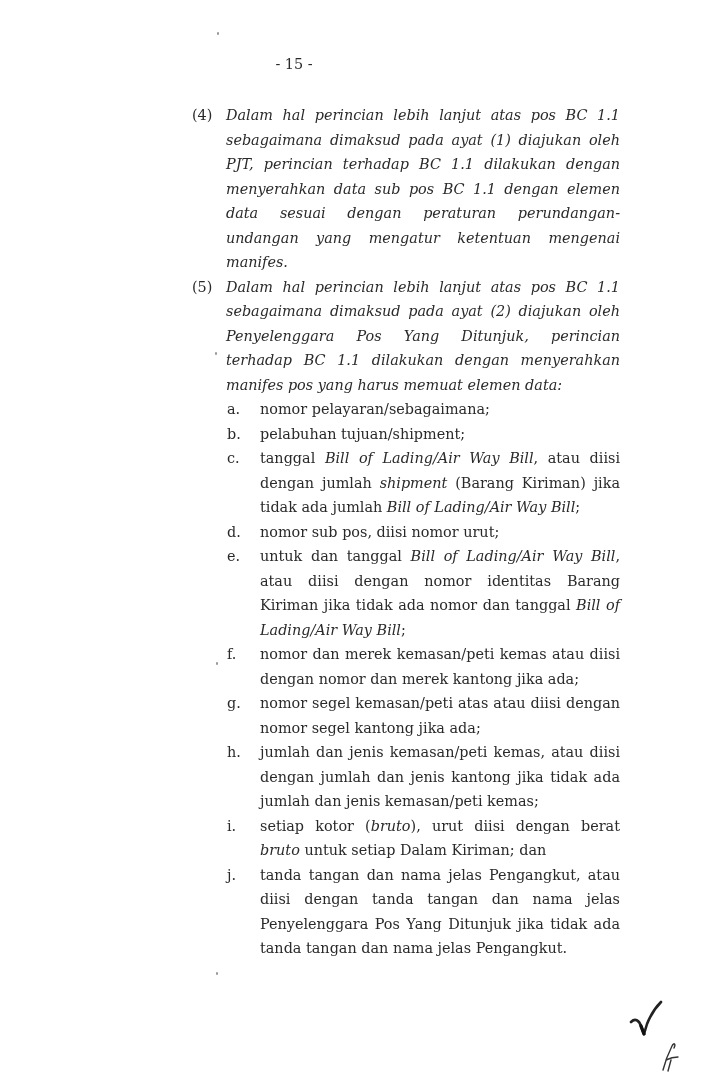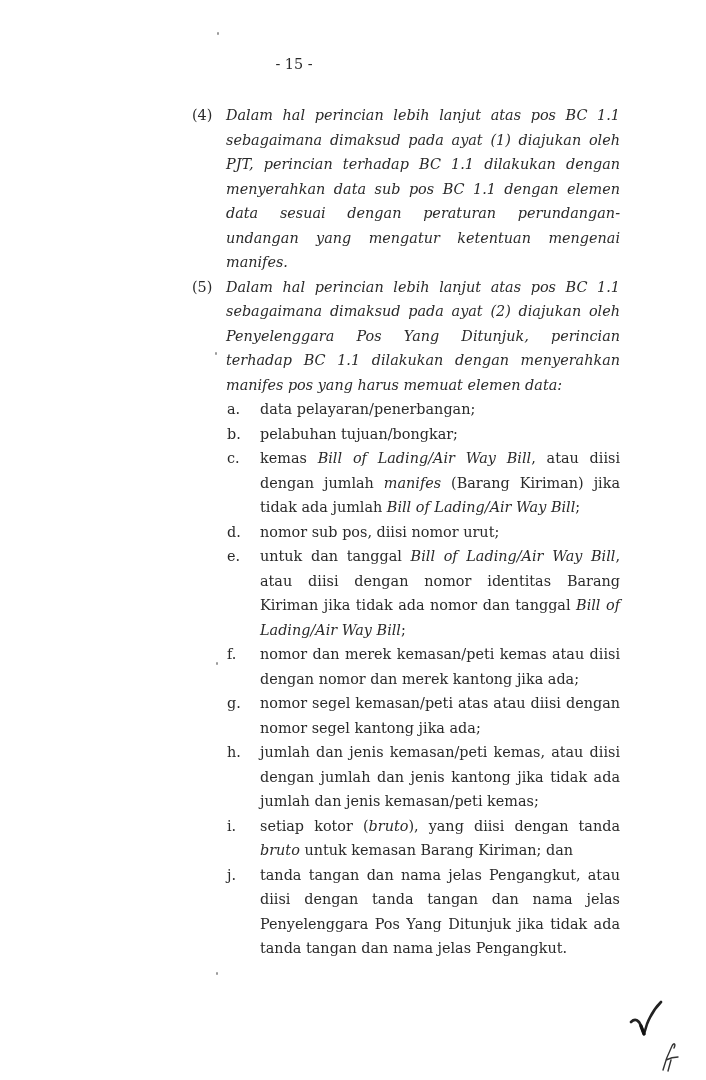--- a/index.html
+++ b/index.html
@@ -103,29 +103,29 @@
     </div>
   </div>
 
   <div class="para">
     <div class="para-num">(5)</div>
     <div class="para-body">
       <span class="para-text">Dalam hal perincian lebih lanjut atas pos BC 1.1 sebagaimana dimaksud pada ayat (2) diajukan oleh Penyelenggara Pos Yang Ditunjuk, perincian terhadap BC 1.1 dilakukan dengan menyerahkan manifes pos yang harus memuat elemen data:</span>
       <ul class="items" id="items-list">
           <li class="item">
             <span class="item-letter">a.</span>
-            <span class="item-text"><span>data pelayaran/penerbangan;</span></span>
+            <span class="item-text"><span>nomor pelayaran/sebagaimana;</span></span>
           </li>
           <li class="item">
             <span class="item-letter">b.</span>
-            <span class="item-text"><span>pelabuhan tujuan/bongkar;</span></span>
+            <span class="item-text"><span>pelabuhan tujuan/shipment;</span></span>
           </li>
           <li class="item">
             <span class="item-letter">c.</span>
-            <span class="item-text"><span>kemas </span><i>Bill of Lading/Air Way Bill</i><span>, atau diisi dengan jumlah </span><i>manifes</i><span> (Barang Kiriman) jika tidak ada jumlah </span><i>Bill of Lading/Air Way Bill</i><span>;</span></span>
+            <span class="item-text"><span>tanggal </span><i>Bill of Lading/Air Way Bill</i><span>, atau diisi dengan jumlah </span><i>shipment</i><span> (Barang Kiriman) jika tidak ada jumlah </span><i>Bill of Lading/Air Way Bill</i><span>;</span></span>
           </li>
           <li class="item">
             <span class="item-letter">d.</span>
             <span class="item-text"><span>nomor sub pos, diisi nomor urut;</span></span>
           </li>
           <li class="item">
             <span class="item-letter">e.</span>
             <span class="item-text"><span>untuk dan tanggal </span><i>Bill of Lading/Air Way Bill</i><span>, atau diisi dengan nomor identitas Barang Kiriman jika tidak ada nomor dan tanggal </span><i>Bill of Lading/Air Way Bill</i><span>;</span></span>
           </li>
           <li class="item">
@@ -135,21 +135,21 @@
           <li class="item">
             <span class="item-letter">g.</span>
             <span class="item-text"><span>nomor segel kemasan/peti atas atau diisi dengan nomor segel kantong jika ada;</span></span>
           </li>
           <li class="item">
             <span class="item-letter">h.</span>
             <span class="item-text"><span>jumlah dan jenis kemasan/peti kemas, atau diisi dengan jumlah dan jenis kantong jika tidak ada jumlah dan jenis kemasan/peti kemas;</span></span>
           </li>
           <li class="item">
             <span class="item-letter">i.</span>
-            <span class="item-text"><span>setiap kotor (</span><i>bruto</i><span>), yang diisi dengan tanda </span><i>bruto</i><span> untuk kemasan Barang Kiriman; dan</span></span>
+            <span class="item-text"><span>setiap kotor (</span><i>bruto</i><span>), urut diisi dengan berat </span><i>bruto</i><span> untuk setiap Dalam Kiriman; dan</span></span>
           </li>
           <li class="item">
             <span class="item-letter">j.</span>
             <span class="item-text"><span>tanda tangan dan nama jelas Pengangkut, atau diisi dengan tanda tangan dan nama jelas Penyelenggara Pos Yang Ditunjuk jika tidak ada tanda tangan dan nama jelas Pengangkut.</span></span>
           </li>
         </ul>
     </div>
   </div>
 
 </div>

